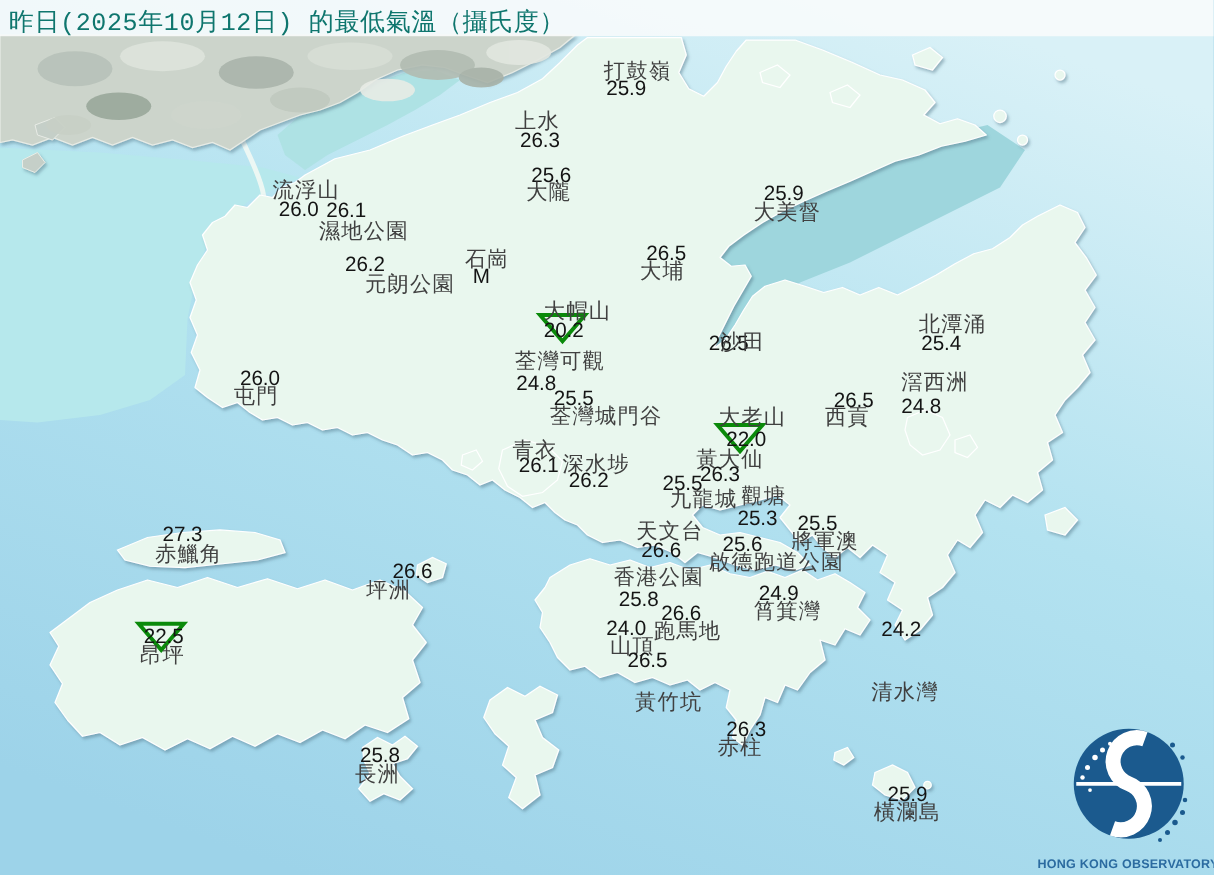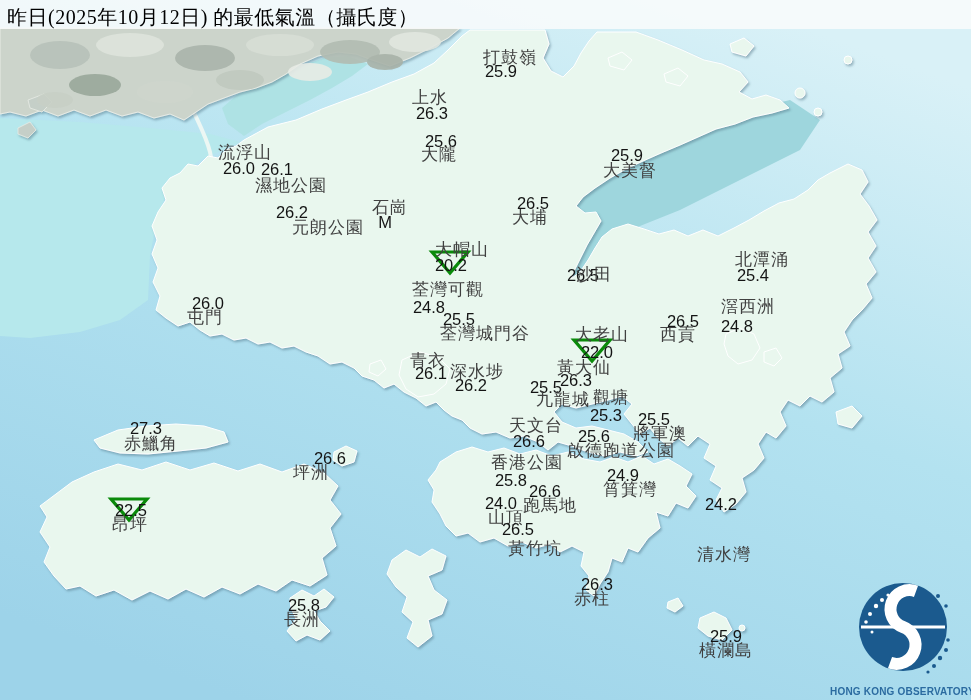--- a/index.html
+++ b/index.html
@@ -11,21 +11,21 @@
   #stations-layer{position:absolute;left:0;top:0;width:971px;height:700px;pointer-events:none;}
   .station-name{position:absolute;transform:translate(-50%,-50%);
       font-family:"Liberation Serif",serif;color:#404040;font-size:17px;
       letter-spacing:1px;white-space:nowrap;line-height:1;}
   .station-value{position:absolute;transform:translate(-50%,-50%);
       font-family:"Liberation Sans",sans-serif;color:#141414;font-size:16.5px;
       white-space:nowrap;line-height:1;}
   #title-bar{position:absolute;left:0;top:0;width:971px;height:29px;
       background:rgba(250,252,251,0.84);}
   #page-title{position:absolute;left:7px;top:4px;
-      font-family:Liberation Serif, serif;font-size:20px;color:#000000;
+      font-family:Liberation Mono, monospace;font-size:20px;color:#0f766e;
       letter-spacing:0.5px;white-space:nowrap;}
   #logo-block{position:absolute;left:836px;top:580px;width:135px;height:120px;}
   #logo-zh{position:absolute;left:836px;top:668px;width:135px;text-align:center;
       font-family:"Liberation Serif",serif;font-weight:bold;font-size:16px;
       letter-spacing:6px;color:#1e5e92;white-space:nowrap;}
   #logo-en{position:absolute;left:830px;top:686px;width:141px;text-align:center;
       font-family:"Liberation Sans",sans-serif;font-weight:bold;font-size:10px;
       letter-spacing:0.2px;color:#2b6ba0;white-space:nowrap;}
 </style>
 </head>
@@ -181,21 +181,21 @@
       <span class="station-name" style="left: 621px; top: 450px; text-align: right;">啟德跑道公園</span>
       <span class="station-value" style="left: 511px; top: 480px;">25.8</span>
       <span class="station-name" style="left: 527px; top: 462px;">香港公園</span>
       <span class="station-value" style="left: 623px; top: 475px;">24.9</span>
       <span class="station-name" style="left: 630px; top: 489px;">筲箕灣</span>
       <span class="station-value" style="left: 545px; top: 491px;">26.6</span>
       <span class="station-name" style="left: 550px; top: 505px;">跑馬地</span>
       <span class="station-value" style="left: 501px; top: 503px;">24.0</span>
       <span class="station-name" style="left: 506px; top: 517px;">山頂</span>
       <span class="station-value" style="left: 518px; top: 529px;">26.5</span>
-      <span class="station-name" style="left: 535px; top: 548px;">黃竹坑</span>
+      <span class="station-name" style="left: 535px; top: 562px;">黃竹坑</span>
       <span class="station-value" style="left: 597px; top: 584px;">26.3</span>
       <span class="station-name" style="left: 592px; top: 598px;">赤柱</span>
       <span class="station-value" style="left: 721px; top: 504px;">24.2</span>
       <span class="station-name" style="left: 724px; top: 517px; margin-top: 37px;">清水灣</span>
       <span class="station-value" style="left: 146px; top: 428px;">27.3</span>
       <span class="station-name" style="left: 151px; top: 443px;">赤鱲角</span>
       <span class="station-value" style="left: 330px; top: 458px;">26.6</span>
       <span class="station-name" style="left: 311px; top: 472px;">坪洲</span>
       <span class="station-value" style="left: 131px; top: 510px;">22.5</span>
       <span class="station-name" style="left: 130px; top: 524px;">昂坪</span>

